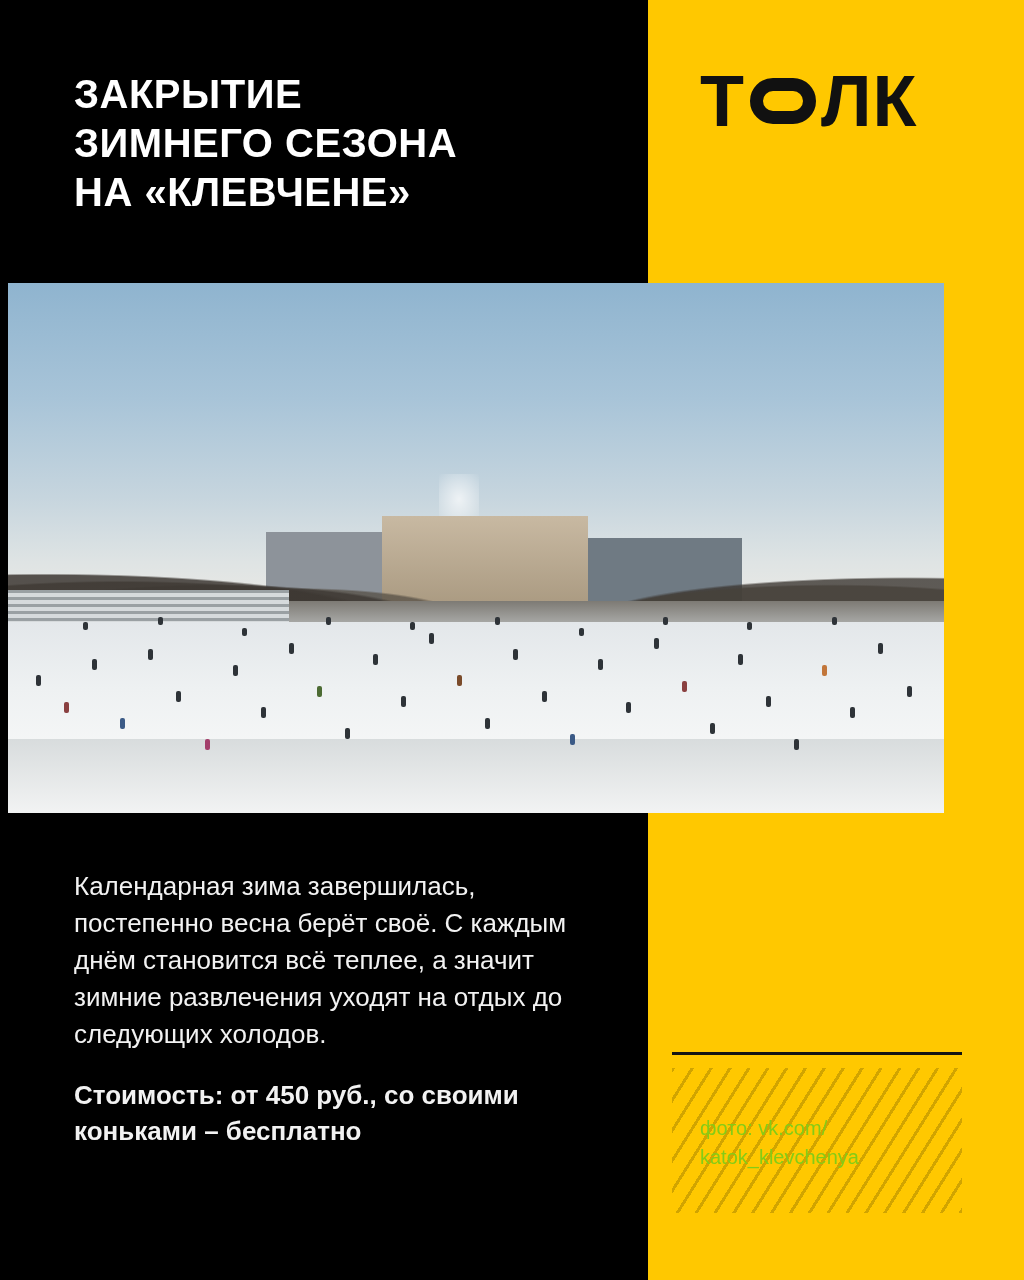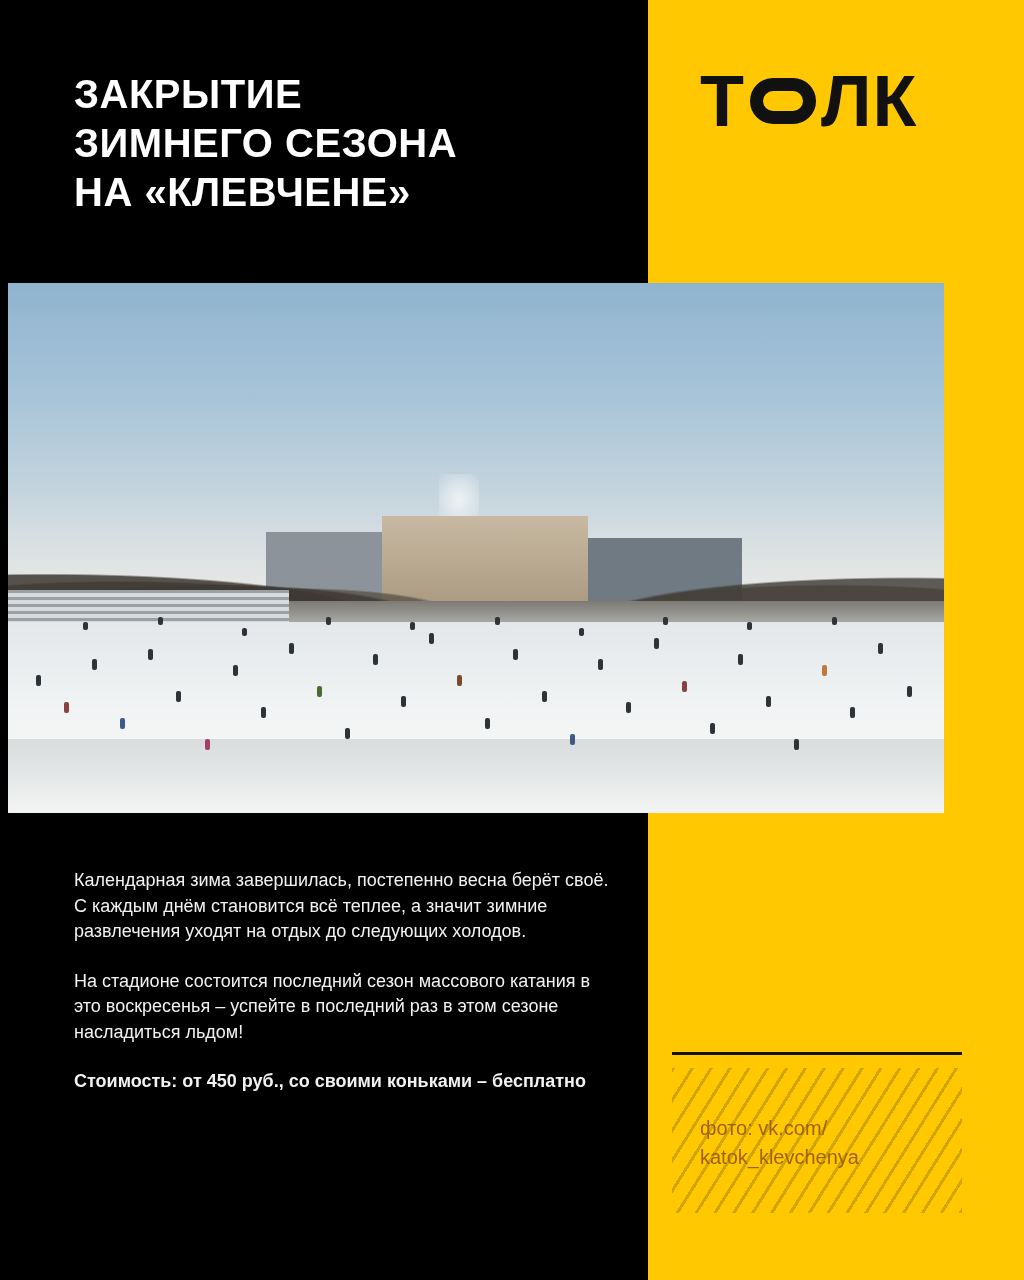--- a/index.html
+++ b/index.html
@@ -152,21 +152,21 @@
     border-radius: 2px;
     background: #2e3338;
   }
   
   .body-text {
     position: absolute;
     left: 74px;
     top: 868px;
     width: 545px;
     color: #f2f2f2;
-    font-size: 18px;
+    font-size: 26px;
     line-height: 1.42;
   }
   .body-text p {
     margin: 0 0 24px 0;
   }
   .body-text p:last-child { margin-bottom: 0; font-weight: bold; }
   
   .info {
     position: absolute;
     left: 672px;
@@ -195,21 +195,21 @@
       -58deg,
       rgba(0,0,0,0.18) 0 3px,
       rgba(0,0,0,0) 3px 16px
     );
   }
   .credit {
     position: absolute;
     left: 700px;
     top: 1114px;
     width: 260px;
-    color: #a16207;
+    color: #84cc16;
     font-size: 20px;
     line-height: 1.45;
     white-space: pre-line;
   }
 </style>
 </head>
 <body>
 
 <div class="poster">
 
@@ -282,21 +282,20 @@
         <span class="skater" style="left:61%;top:65%;height:8px"></span>
         <span class="skater" style="left:70%;top:63%;height:8px"></span>
         <span class="skater" style="left:79%;top:64%;height:8px"></span>
         <span class="skater" style="left:88%;top:63%;height:8px"></span>
       </div>
     </div>
   </div>
 
   <div class="body-text">
     <p>Календарная зима завершилась, постепенно весна берёт своё. С каждым днём становится всё теплее, а значит зимние развлечения уходят на отдых до следующих холодов.</p>
-    <p>На стадионе состоится последний сезон массового катания в это воскресенья – успейте в последний раз в этом сезоне насладиться льдом!</p>
     <p>Стоимость: от 450 руб., со своими коньками – бесплатно</p>
   </div>
 
   <div class="divider"></div>
   <div class="hatch"></div>
   <div class="credit">фото: vk.com/
 katok_klevchenya</div>
 
 </div>
 

